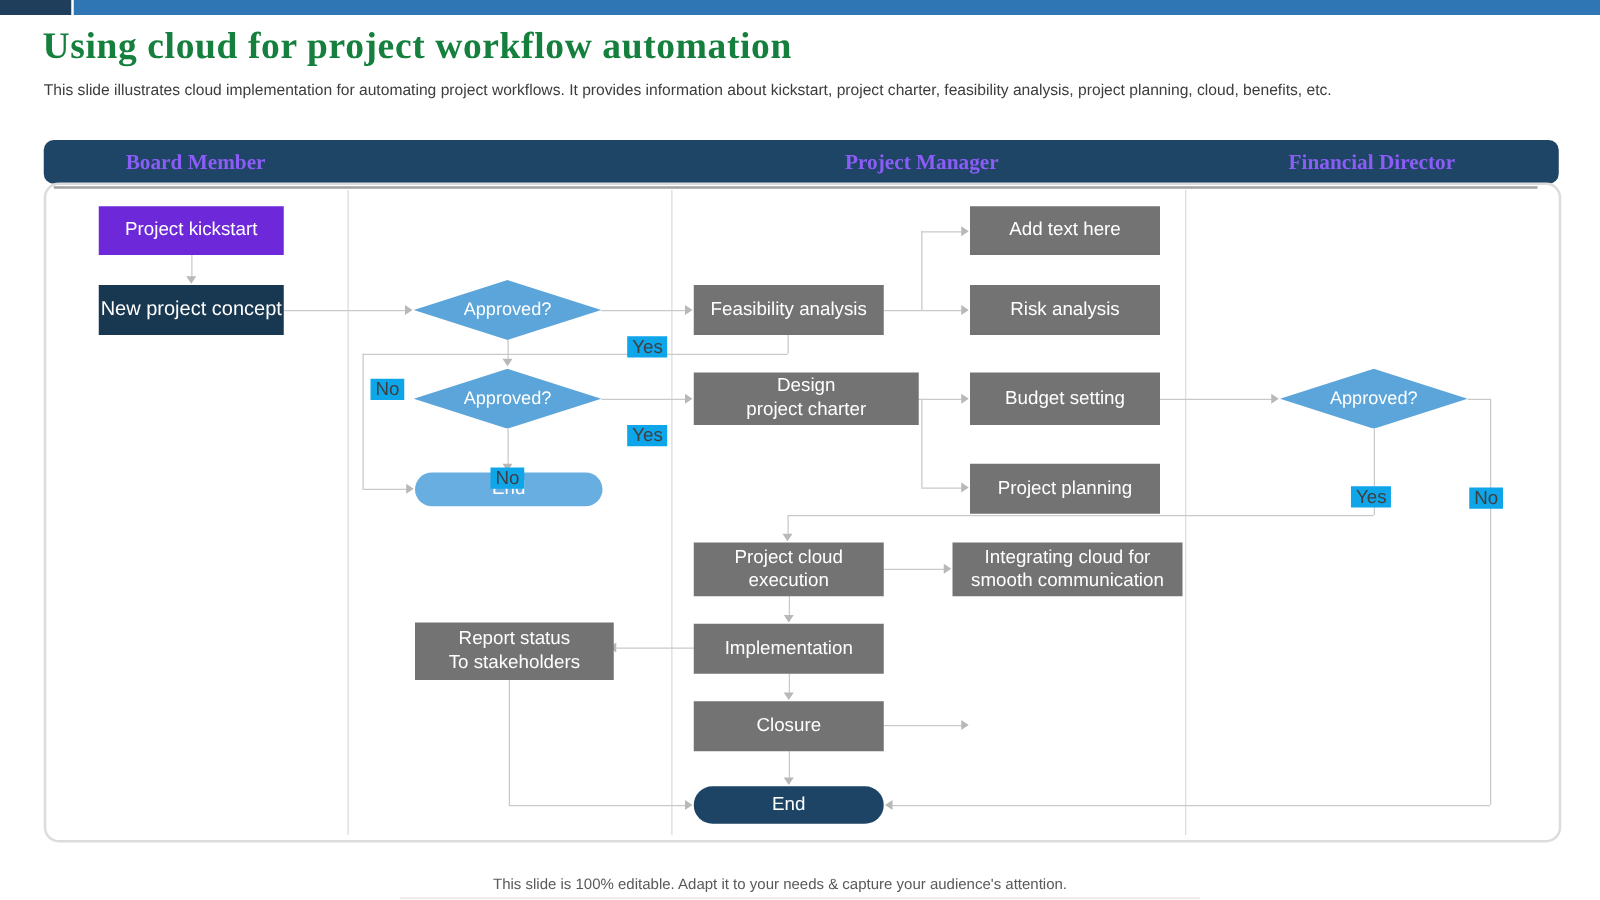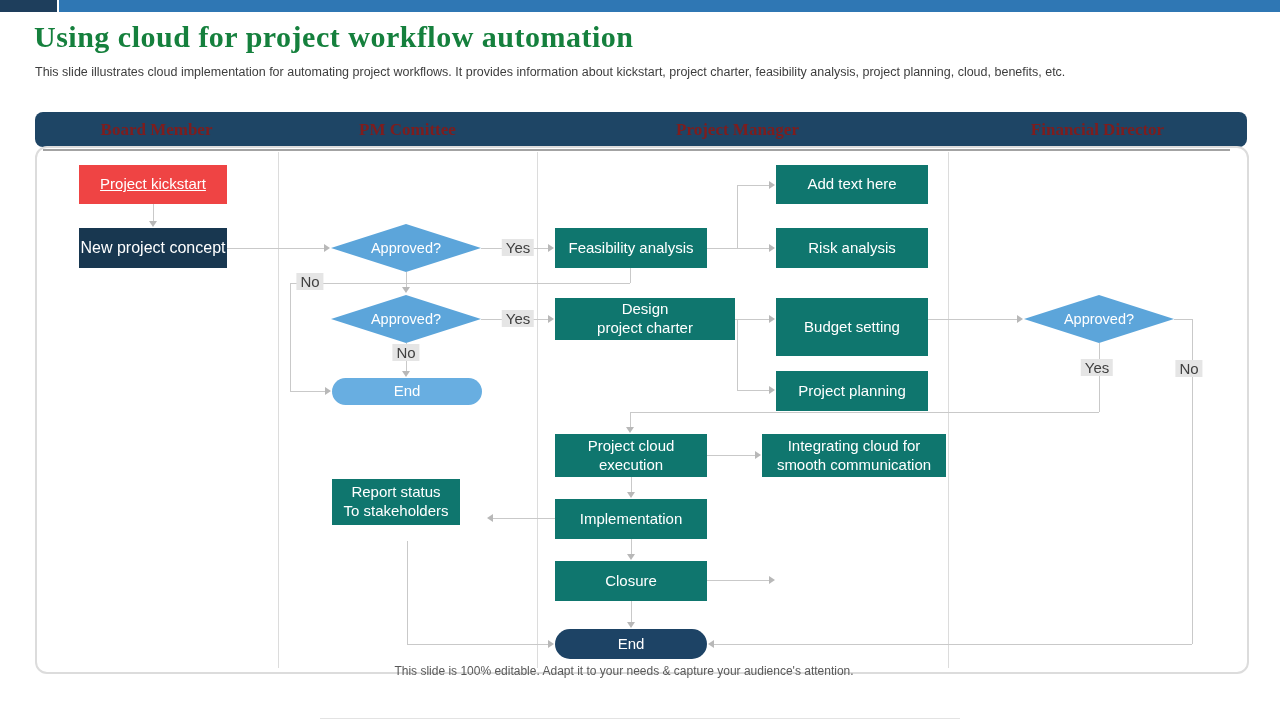--- a/index.html
+++ b/index.html
@@ -11,85 +11,84 @@
   .bar-right{left:59px;width:1221px;background:#2f77b4;}
   
   .title{position:absolute;left:34px;top:20px;width:900px;
          font-family:"Liberation Serif","DejaVu Serif",serif;
          font-weight:bold;font-size:30px;color:#15803d;letter-spacing:.5px;}
   .subtitle{position:absolute;left:35px;top:65px;width:1100px;
             font-size:12.5px;color:#3d3d3d;}
   
   .lane-header{position:absolute;left:35px;top:112px;width:1212px;height:35px;
                background:#1e4565;border-radius:8px;}
-  .lane-title{position:absolute;top:120px;color:#7f1d1d;text-align:center;
+  .lane-title{position:absolute;top:120px;color:#8b5cf6;text-align:center;
               font-family:"Liberation Serif","DejaVu Serif",serif;
               font-weight:bold;font-size:17px;}
   #lt0{left:35px;width:243px;} #lt1{left:278px;width:259px;}
   #lt2{left:532px;width:411px;} #lt3{left:948px;width:299px;}
   .header-underline{position:absolute;left:43px;top:149px;width:1187px;height:2px;background:#a3a3a3;}
   
   .frame{position:absolute;left:35px;top:146px;width:1210px;height:524px;
          border:2px solid #dcdcdc;border-radius:12px;}
   .lane-div{position:absolute;top:152px;height:516px;width:1px;background:#dcdcdc;}
   #ld0{left:278px;} #ld1{left:537px;} #ld2{left:948px;}
   
   .node{position:absolute;display:flex;align-items:center;justify-content:center;
         text-align:center;color:#fff;font-size:15px;line-height:1.25;white-space:pre-line;}
-  .navy{background:#0f766e;}
+  .navy{background:#737373;}
   .diamond{background:#5ca5da;clip-path:polygon(50% 0,100% 50%,50% 100%,0 50%);font-size:14.5px;}
   .pill-light{background:#68aee1;border-radius:14px;}
   .pill-dark{background:#1d4365;border-radius:15px;}
-  #n-kickstart{left:79px;top:165px;width:148px;height:39px;background:#ef4444;text-decoration:underline;}
+  #n-kickstart{left:79px;top:165px;width:148px;height:39px;background:#6d28d9;}
   #n-concept{left:79px;top:228px;width:148px;height:40px;background:#183750;font-size:16px;}
   #n-approved1{left:331px;top:224px;width:150px;height:48px;}
   #n-approved2{left:331px;top:295px;width:150px;height:48px;}
   #n-endpm{left:332px;top:378px;width:150px;height:27px;}
   #n-feasibility{left:555px;top:228px;width:152px;height:40px;}
   #n-charter{left:555px;top:298px;width:180px;height:42px;}
   #n-addtext{left:776px;top:165px;width:152px;height:39px;}
   #n-risk{left:776px;top:228px;width:152px;height:40px;}
-  #n-budget{left:776px;top:298px;width:152px;height:58px;}
+  #n-budget{left:776px;top:298px;width:152px;height:42px;}
   #n-planning{left:776px;top:371px;width:152px;height:40px;}
   #n-approved3{left:1024px;top:295px;width:150px;height:48px;}
   #n-execution{left:555px;top:434px;width:152px;height:43px;}
   #n-integrating{left:762px;top:434px;width:184px;height:43px;}
-  #n-report{left:332px;top:479px;width:128px;height:46px;}
+  #n-report{left:332px;top:498px;width:159px;height:46px;}
   #n-implementation{left:555px;top:499px;width:152px;height:40px;}
   #n-closure{left:555px;top:561px;width:152px;height:40px;}
   #n-realizing{left:776px;top:561px;width:152px;height:39px;}
   #n-endfinal{left:555px;top:629px;width:152px;height:30px;}
   
   .cl{position:absolute;background:#c9c9c9;}
   .ar{position:absolute;width:0;height:0;border:solid transparent;}
   .ar-r{border-width:4px 0 4px 6px;border-left-color:#b8b8b8;}
   .ar-l{border-width:4px 6px 4px 0;border-right-color:#b8b8b8;}
   .ar-d{border-width:6px 4px 0 4px;border-top-color:#b8b8b8;}
   
-  .elab{position:absolute;transform:translateX(-50%);background:#e5e5e5;padding:0 4px;
-        font-size:15px;color:#3f3f3f;}
+  .elab{position:absolute;transform:translateX(-50%);background:#0ea5e9;padding:0 4px;
+        font-size:15px;color:#3f3f3f;margin-top:30px;}
   
-  .footer{position:absolute;left:0;top:664px;width:1248px;text-align:center;
+  .footer{position:absolute;left:0;top:700px;width:1248px;text-align:center;
           font-size:12px;color:#595959;}
   .footer-line{position:absolute;left:320px;top:718px;width:640px;height:1px;background:#e3e3e3;}
 </style>
 </head>
 <body>
 
 <div class="slide">
 
   <div class="bar bar-left"></div>
   <div class="bar bar-right"></div>
 
   <div class="title">Using cloud for project workflow automation</div>
   <div class="subtitle">This slide illustrates cloud implementation for automating project workflows. It provides information about kickstart, project charter, feasibility analysis, project planning, cloud, benefits, etc.</div>
 
   <div class="lane-header"></div>
   <div class="lane-title" id="lt0">Board Member</div>
-  <div class="lane-title" id="lt1">PM Comittee</div>
   <div class="lane-title" id="lt2">Project Manager</div>
   <div class="lane-title" id="lt3">Financial Director</div>
   <div class="header-underline"></div>
 
   <div class="frame"></div>
   <div class="lane-div" id="ld0"></div>
   <div class="lane-div" id="ld1"></div>
   <div class="lane-div" id="ld2"></div>
 
   <i class="cl" style="left:153px;top:204px;width:1px;height:18px"></i>

